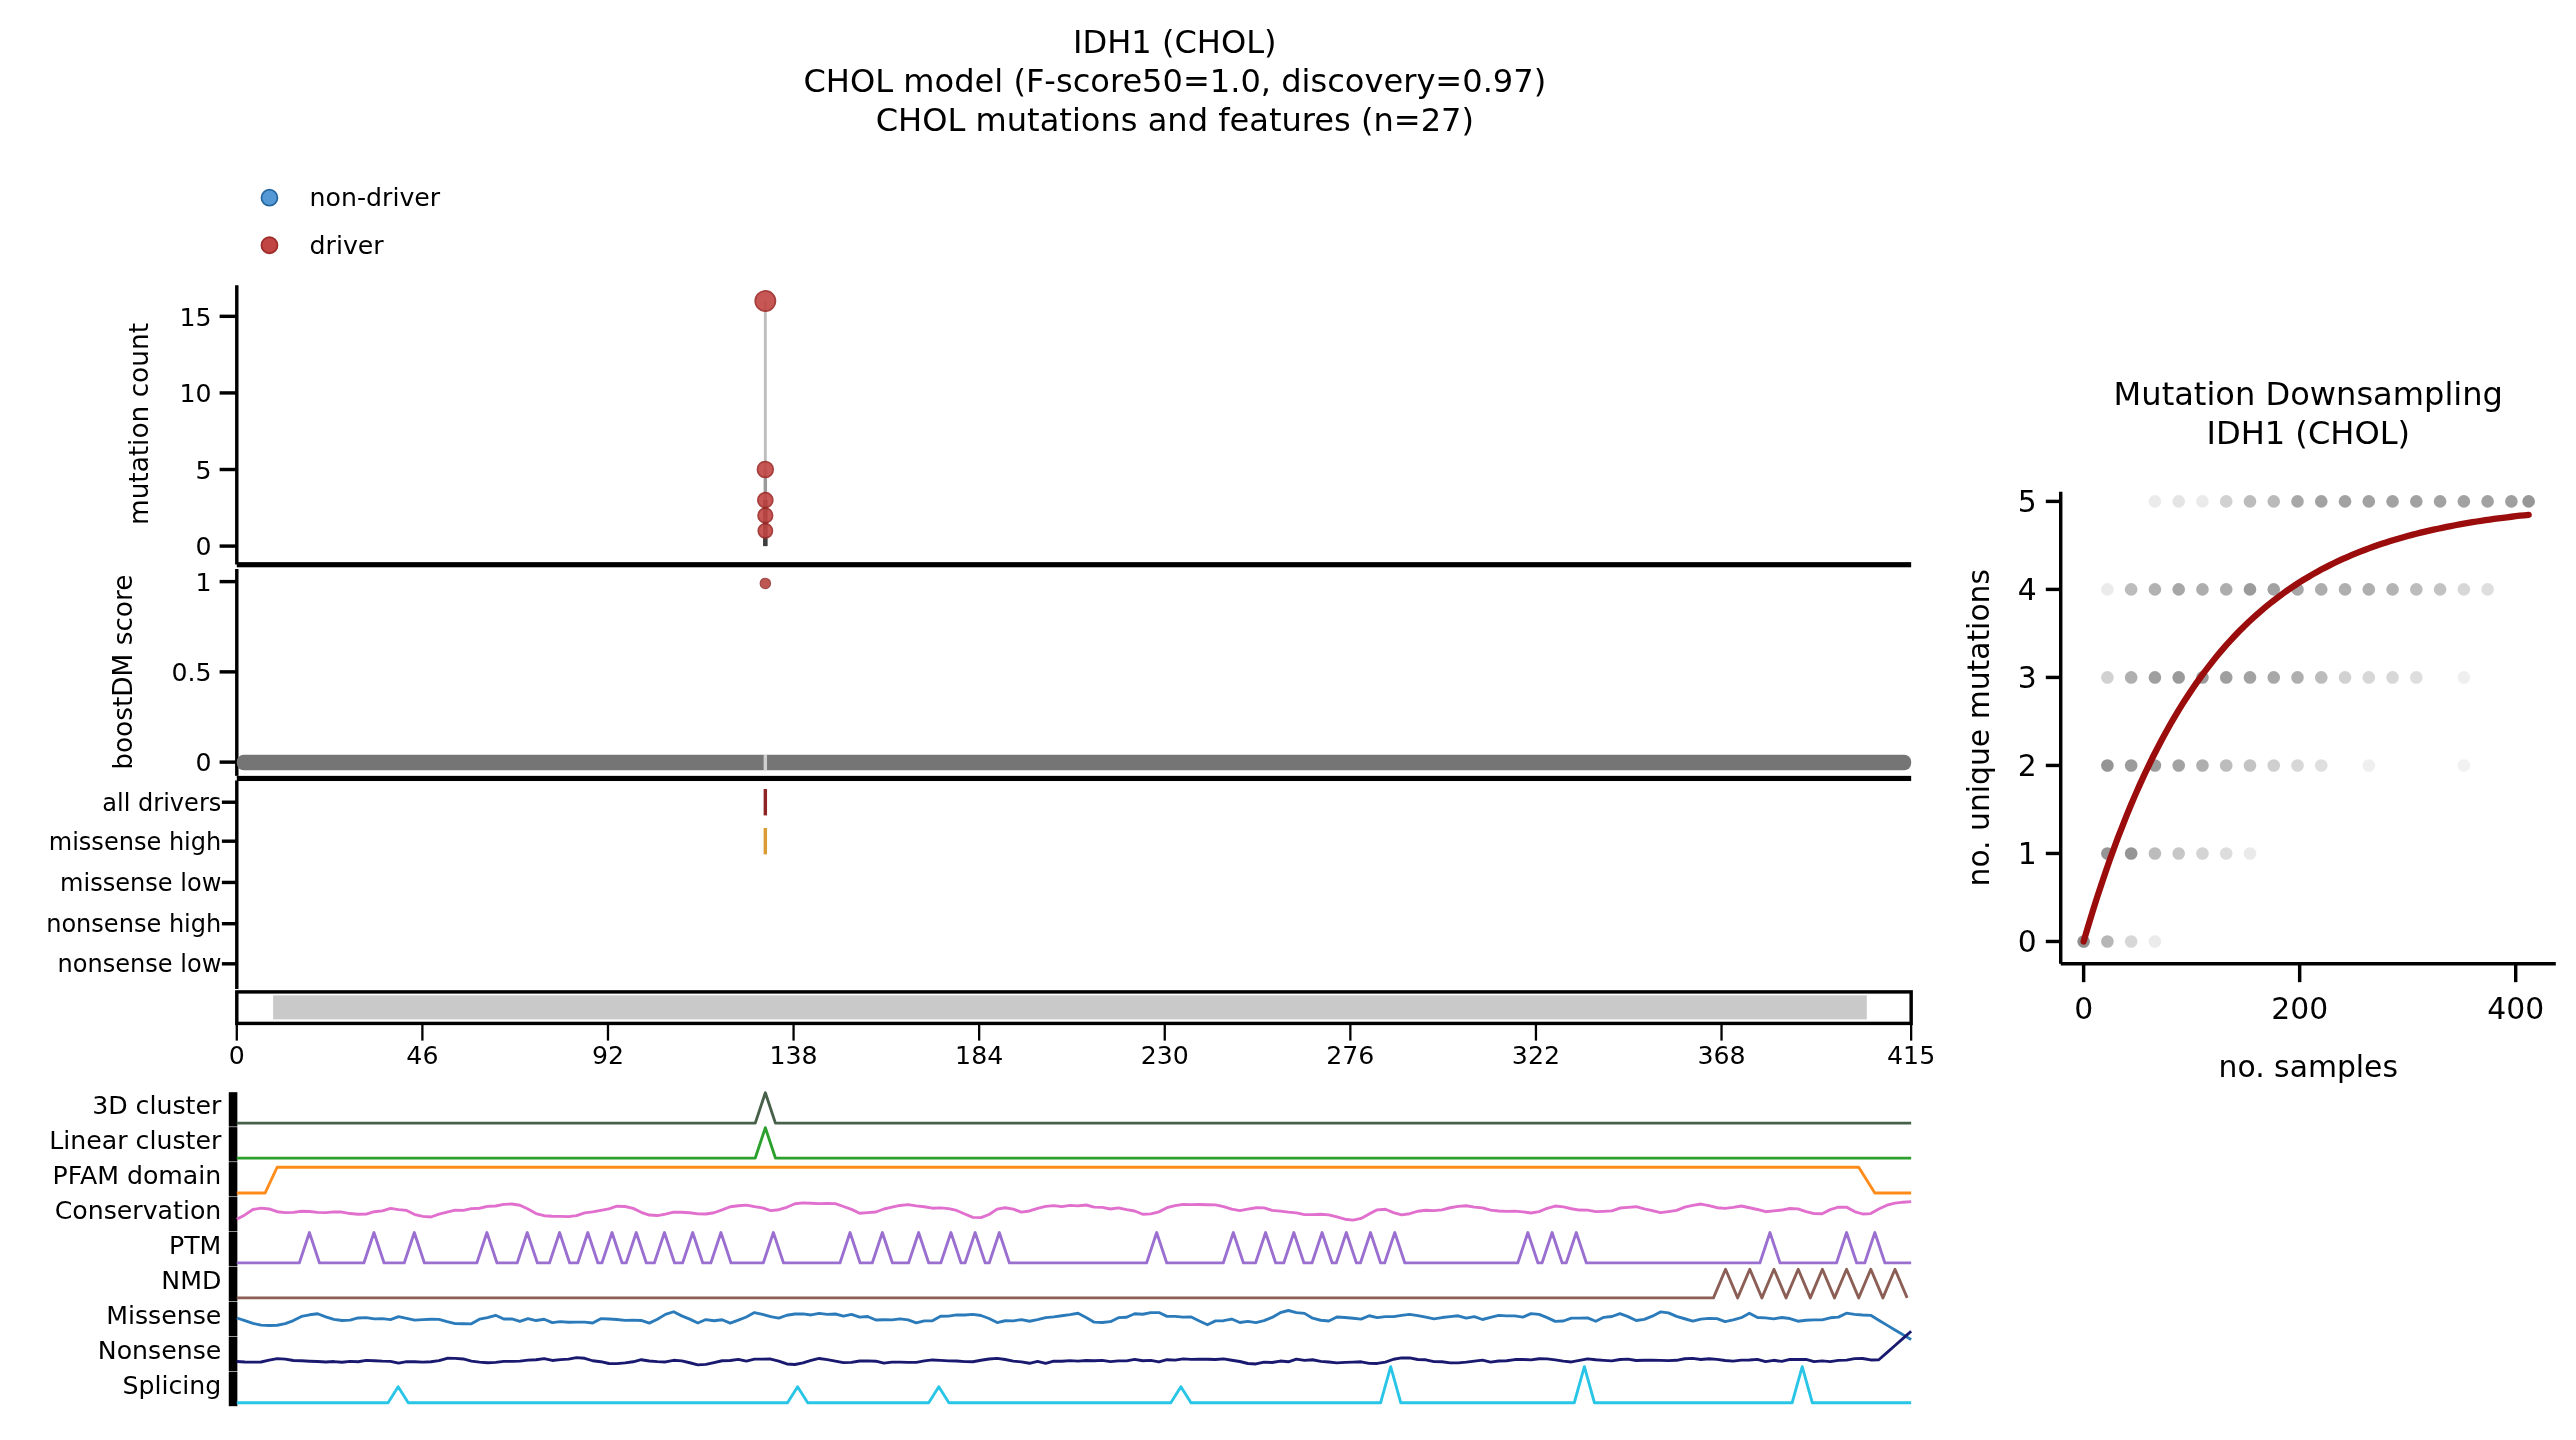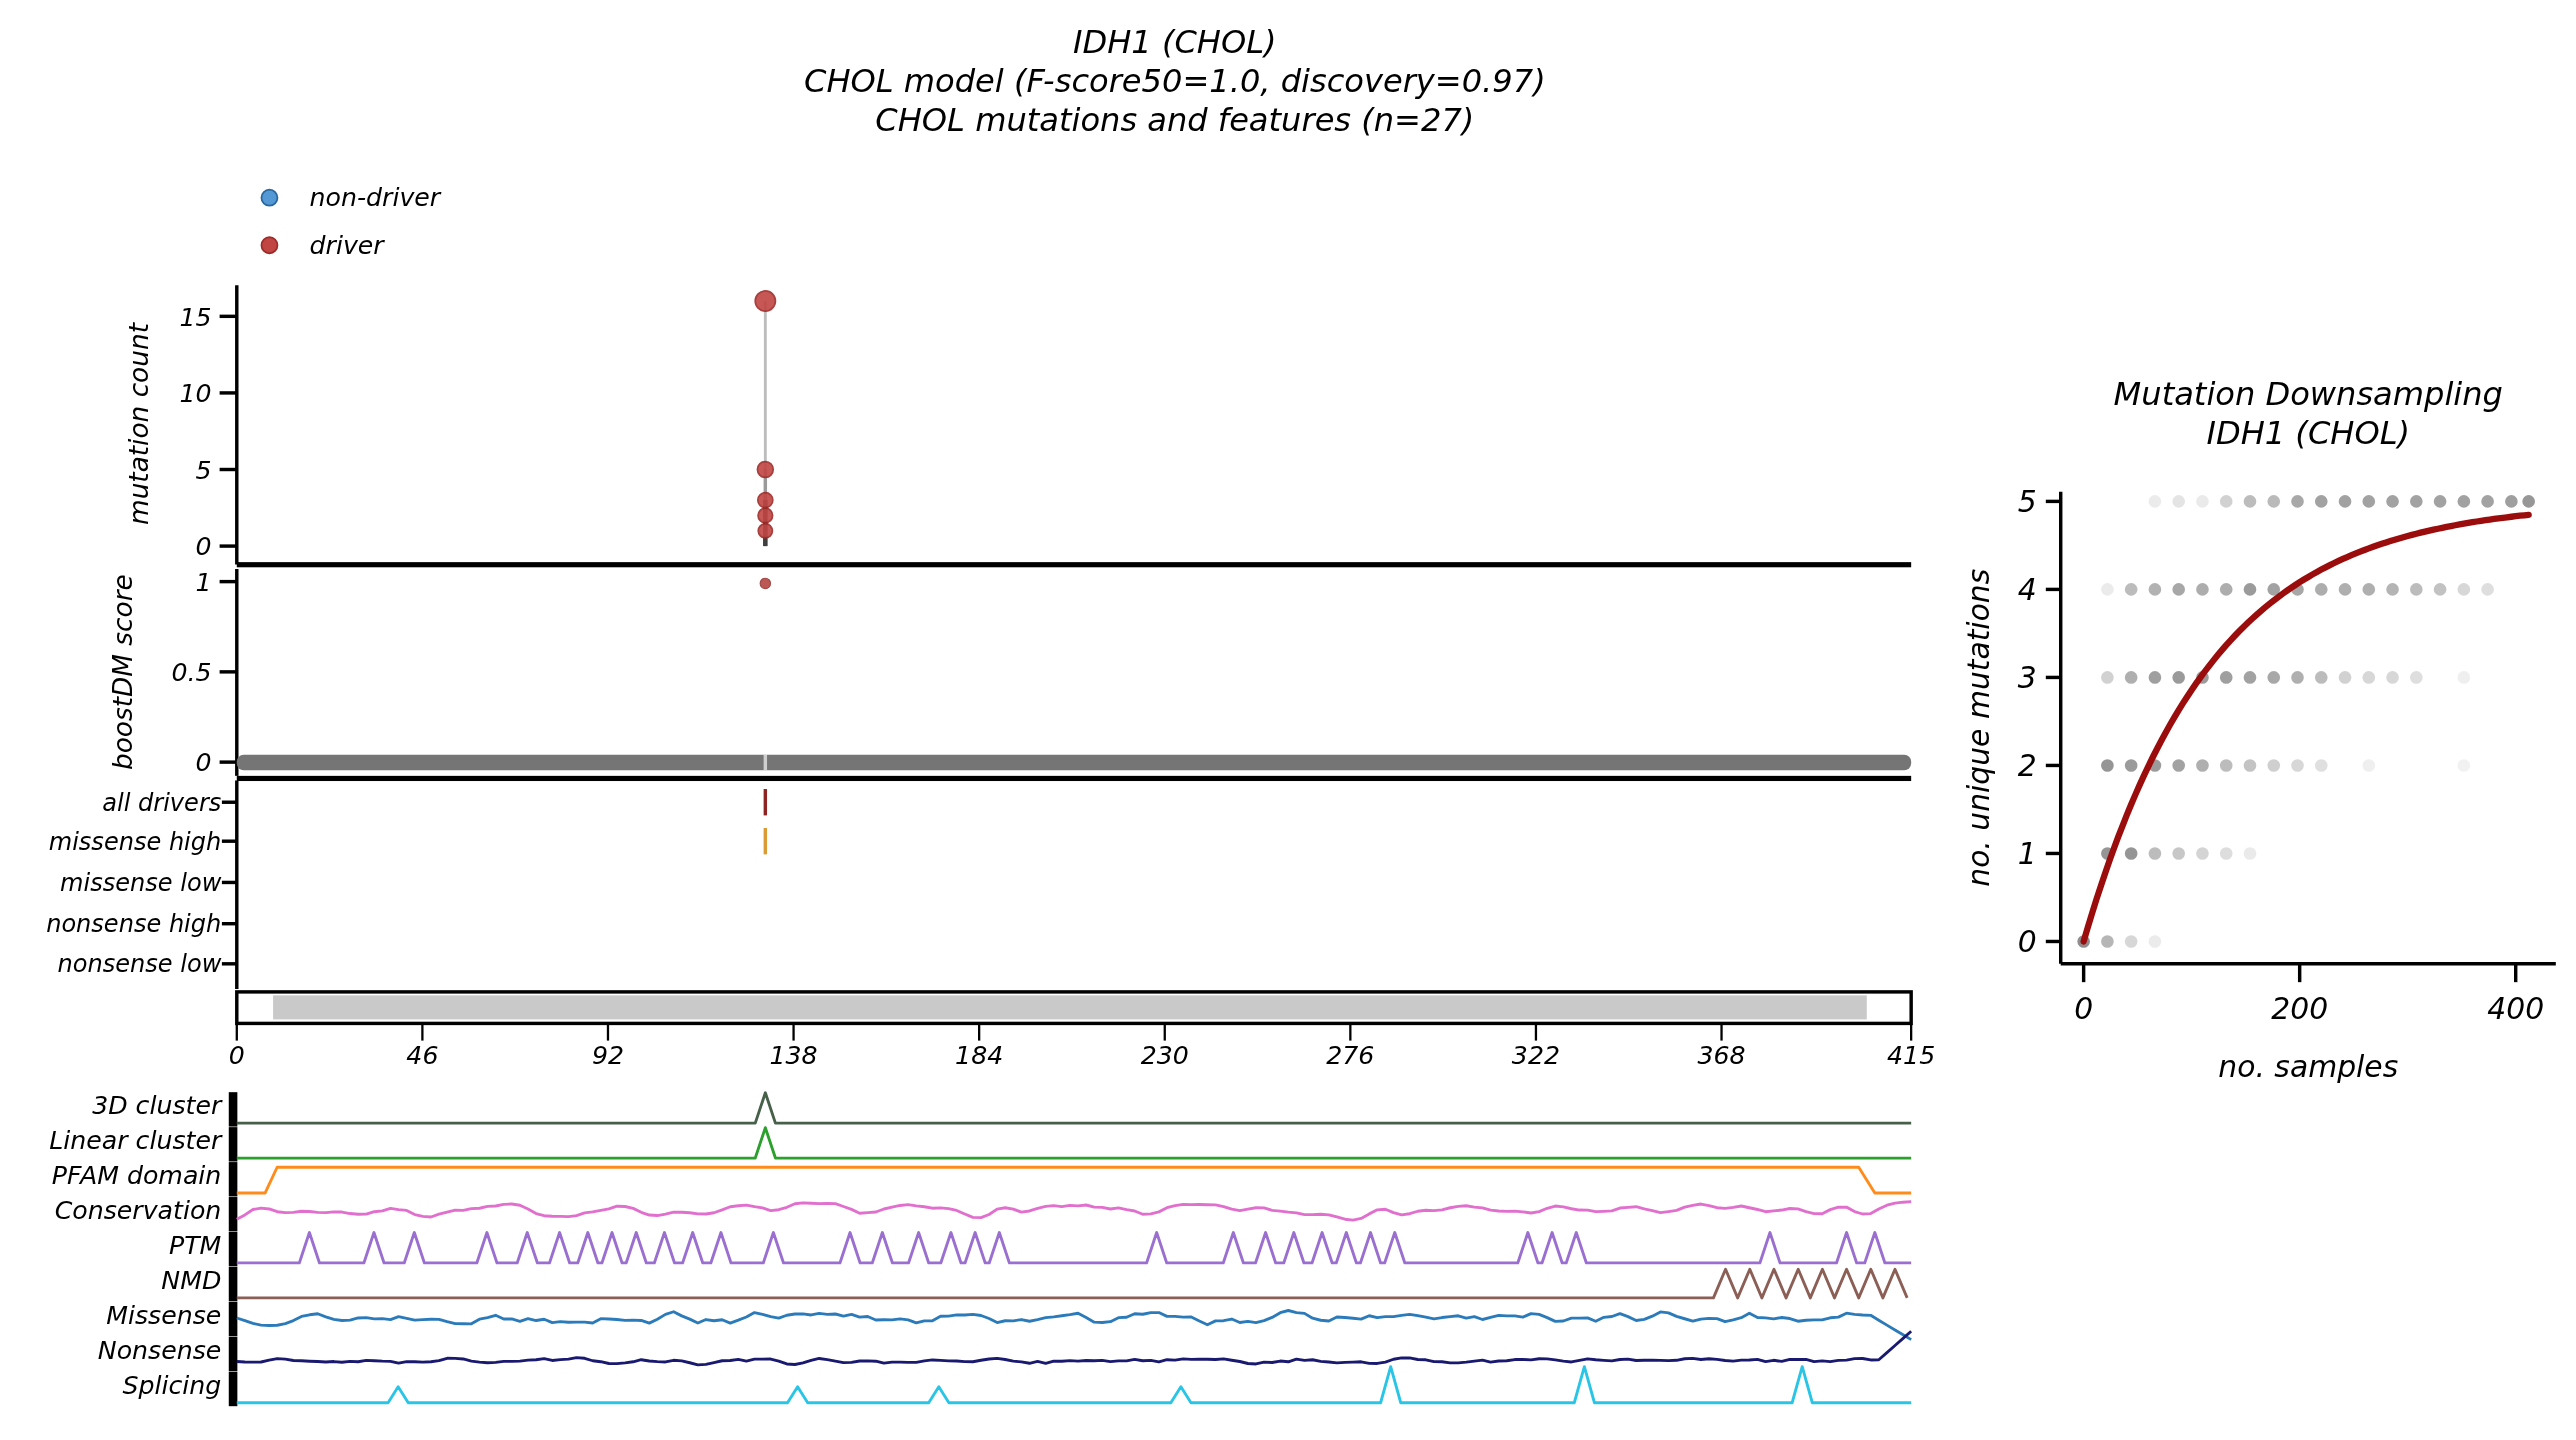--- a/index.html
+++ b/index.html
@@ -1,17 +1,17 @@
 <!DOCTYPE html>
 <html style="font-size:9.2px"><head>
 <meta charset="utf-8">
 <style>
   html,body{margin:0;padding:0;background:#ffffff;}
   #canvas{position:relative;width:2564px;height:1440px;background:#ffffff;
-          font-family:"DejaVu Sans","Liberation Sans",sans-serif;font-style:italic;}
+          font-family:"DejaVu Sans","Liberation Sans",sans-serif;}
   svg{position:absolute;left:0;top:0;}
   text{font-family:"DejaVu Sans","Liberation Sans",sans-serif;fill:#000;}
   .title-line{font-size:56px;text-anchor:middle;}
   .legend-label{font-size:44px;}
   .axis-ylabel{font-size:46px;text-anchor:middle;}
   .tick-label{font-size:44px;}
   .row-label{font-size:42px;text-anchor:end;}
   .track-label{font-size:44px;text-anchor:end;}
   .domain-label{font-size:38px;text-anchor:middle;fill:#1a1a1a;}
   .r-title{font-size:56px;text-anchor:middle;}

